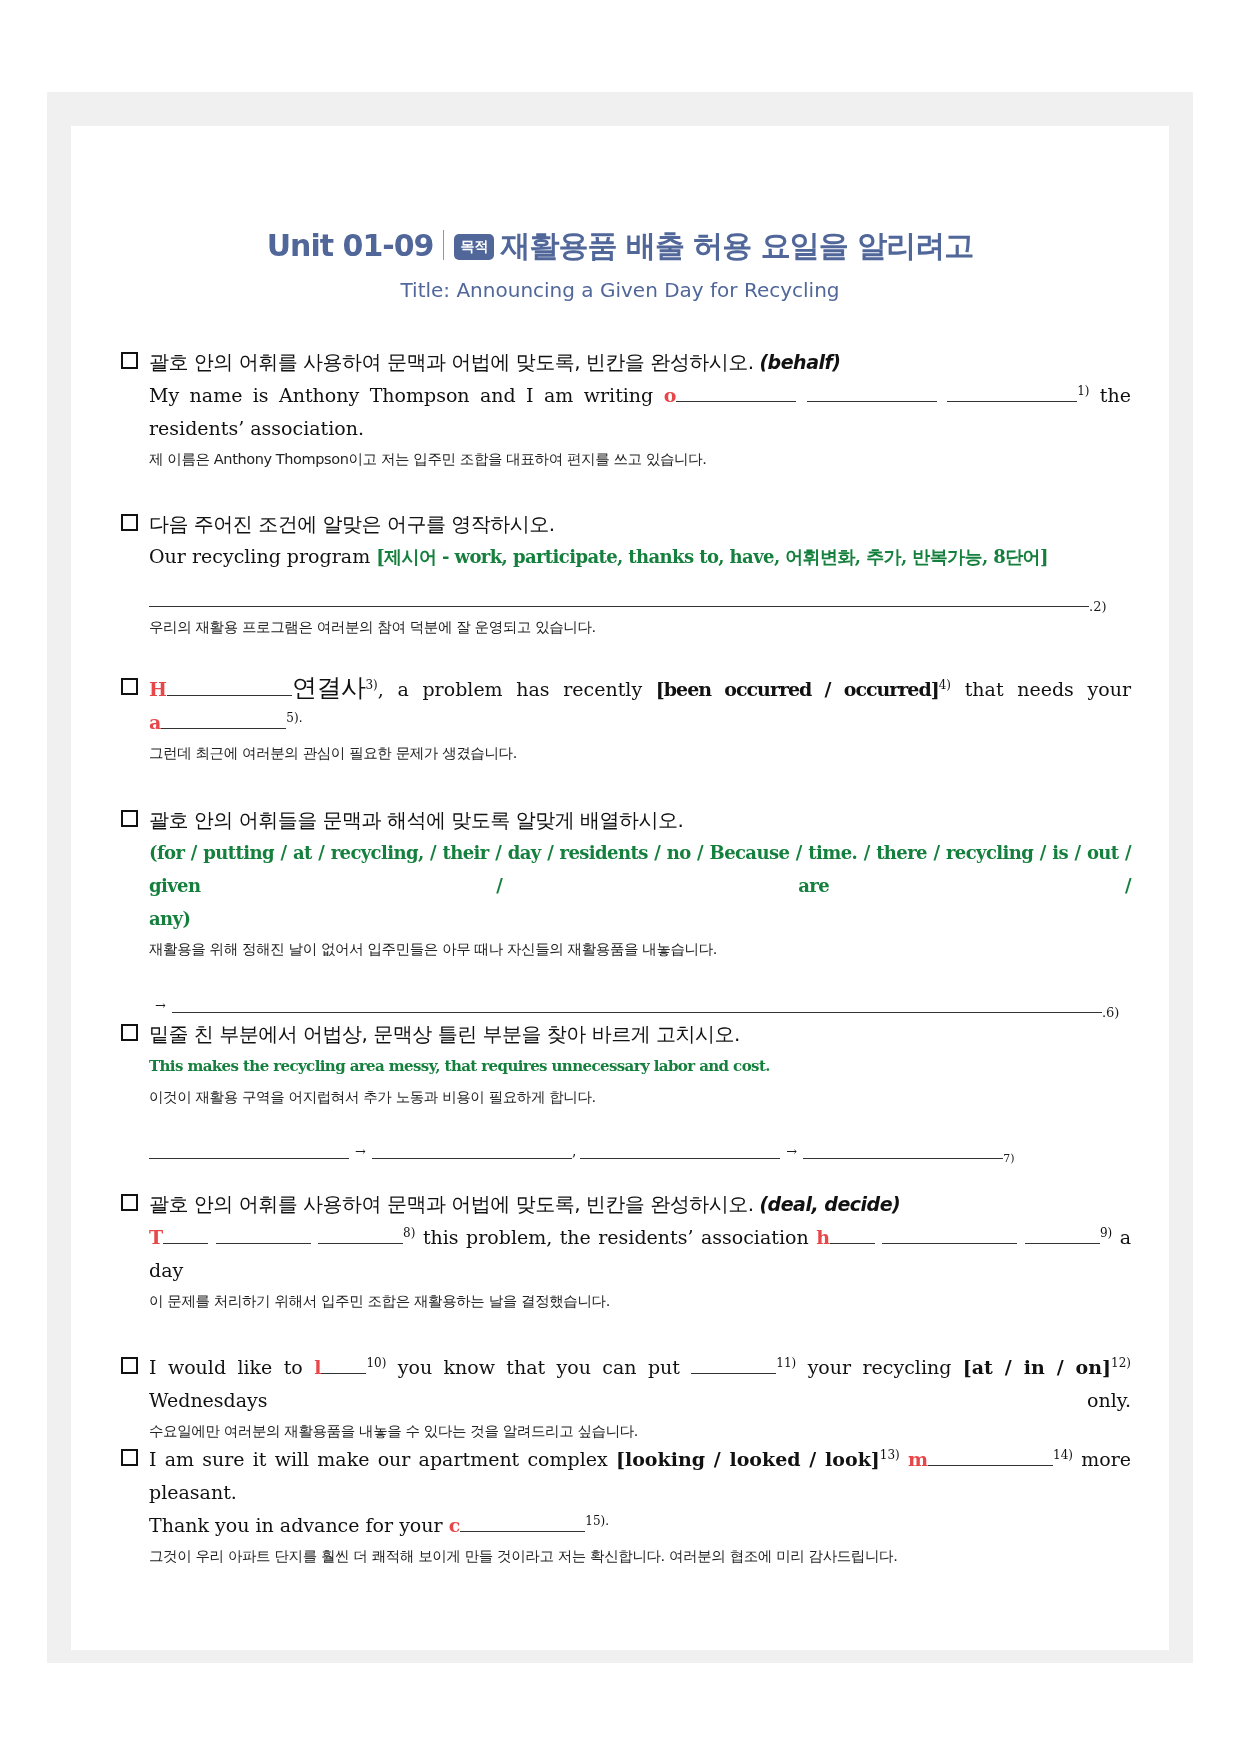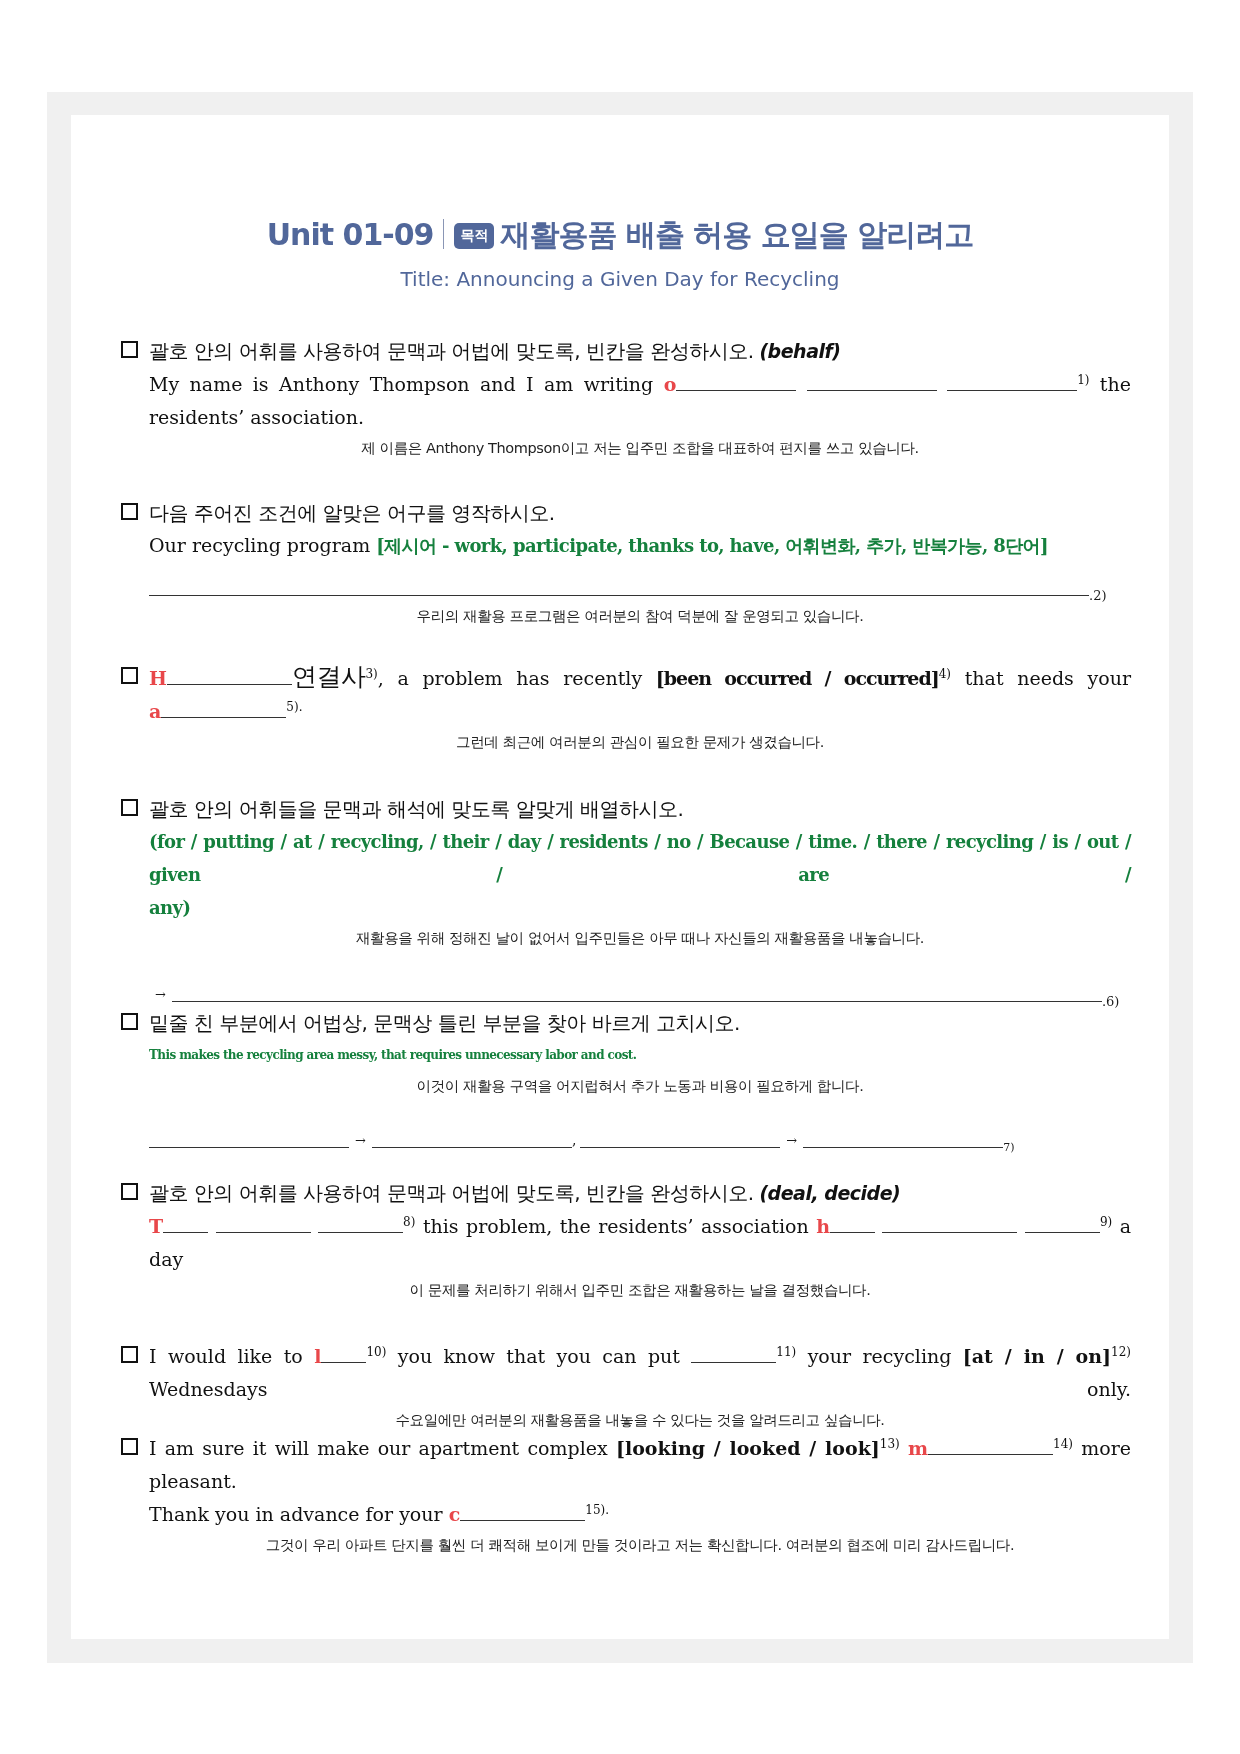--- a/index.html
+++ b/index.html
@@ -1,36 +1,36 @@
 <!DOCTYPE html>
 <html><head>
 <meta charset="utf-8">
 <style>
   html, body { margin: 0; padding: 0; background: #ffffff; }
   body { width: 1240px; height: 1754px; position: relative; overflow: hidden;
          font-family: "DejaVu Serif", serif; color: #1a1a1a; }
   .frame { position: absolute; left: 47px; top: 92px; width: 1146px; height: 1571px; background: #f0f0f0; }
-  .sheet { position: absolute; left: 71px; top: 115px; width: 1098px; height: 1524px; background: #ffffff; }
+  .sheet { position: absolute; left: 71px; top: 126px; width: 1098px; height: 1524px; background: #ffffff; }
 
   .title-row { position: absolute; top: 100px; left: 0; width: 100%; text-align: center;
                font-family: "DejaVu Sans", sans-serif; font-weight: bold; color: #51679a; font-size: 30px; letter-spacing: -1px; }
   .title-row .unit { display: inline-block; }
   .title-row .sep { display: inline-block; width: 1px; height: 30px; background: #8a96b5; margin: 0 10px; vertical-align: -4px; }
   .badge { display: inline-block; background: #51679a; color: #fff; font-size: 14px; border-radius: 5px;
            padding: 4px 6px; vertical-align: 5px; margin-right: 6px; letter-spacing: 0; }
   .subtitle { position: absolute; top: 152px; left: 0; width: 100%; text-align: center;
               font-family: "DejaVu Sans", sans-serif; color: #51679a; font-size: 20px; }
 
   .q { position: absolute; left: 50px; width: 1010px; }
   .q .box { position: absolute; left: 0; top: 6px; width: 13px; height: 13px; border: 2px solid #111; }
   .q .body { margin-left: 28px; }
   .kr { font-family: "DejaVu Sans", sans-serif; font-size: 20px; line-height: 32px; color: #111; letter-spacing: -0.5px; }
   .en { font-size: 19px; line-height: 33px; color: #111; }
   .just { text-align: justify; text-align-last: justify; }
-  .tr { font-family: "DejaVu Sans", sans-serif; font-size: 14.5px; line-height: 28px; color: #222; letter-spacing: -0.4px; text-align: center; }
+  .tr { font-family: "DejaVu Sans", sans-serif; font-size: 14.5px; line-height: 28px; color: #222; letter-spacing: -0.4px; }
   .red { color: #e8474a; font-weight: bold; }
   .bold { font-weight: bold; margin-top: 24px; }
   .bi { font-weight: bold; font-style: italic; }
   .blank { display: inline-block; border-bottom: 1.5px solid #333; height: 18px; vertical-align: baseline; }
   sup, .sup { font-size: 12px; vertical-align: 7px; line-height: 0; }
   .redlist { color: #15803d; font-weight: bold; font-size: 18px; line-height: 33px; letter-spacing: -0.6px; }
   .answer-line { display: flex; align-items: flex-end; font-size: 14px; }
   .arrow { font-size: 13px; margin: 0 6px; }
 </style>
 </head>
@@ -98,21 +98,21 @@
           <span class="blank" style="width:930px"></span>
           <span class="sup" style="font-size:13px">.6)</span>
       </div>
     </div>
   </div>
 
   <div class="q" style="top:892px;">
     <span class="box"></span>
     <div class="body">
       <div class="kr">밑줄 친 부분에서 어법상, 문맥상 틀린 부분을 찾아 바르게 고치시오.</div>
-      <div class="redlist" style="font-size:12px">This makes the recycling area messy, that requires unnecessary labor and cost.</div>
+      <div class="redlist" style="font-size:15px">This makes the recycling area messy, that requires unnecessary labor and cost.</div>
       <div class="tr">이것이 재활용 구역을 어지럽혀서 추가 노동과 비용이 필요하게 합니다.</div>
       <div class="answer-line" style="height:30px;margin-top:18px;">
         <span class="blank" style="width:200px"></span>
         <span class="arrow">→</span>
         <span class="blank" style="width:200px"></span>
           <span>,</span>
         <span class="blank" style="width:200px;margin-left:4px"></span>
         <span class="arrow">→</span>
         <span class="blank" style="width:200px"></span>
           <span class="sup" style="font-size:11px">7)</span>

